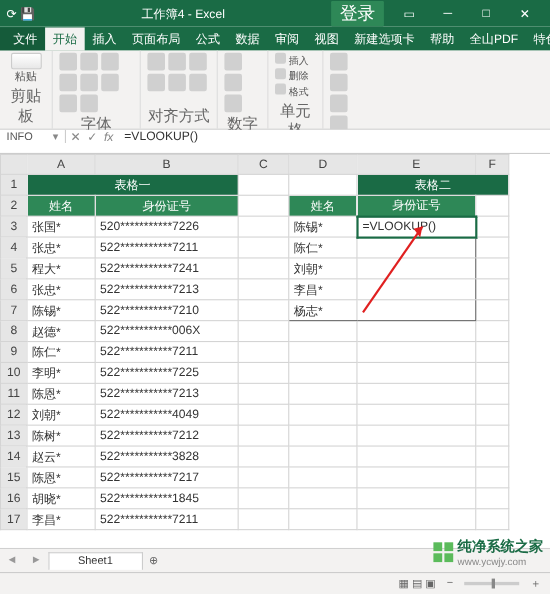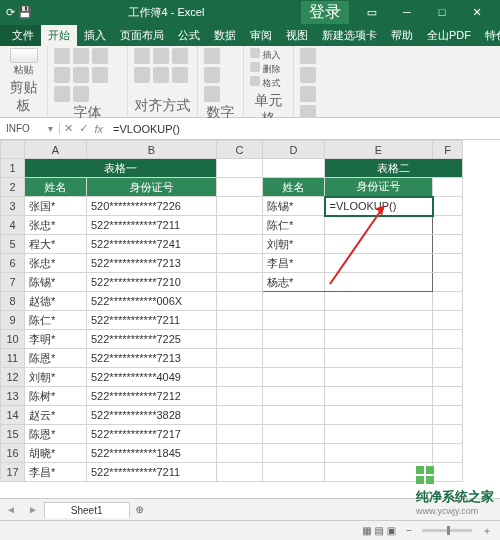--- a/index.html
+++ b/index.html
@@ -13,42 +13,42 @@
   .tabs { background: #1a6b45; color: #fff; height: 22px; display: flex; align-items: flex-end; font-size: 11px; }
   .tabs .tab { padding: 3px 7px; cursor: pointer; white-space: nowrap; }
   .tabs .tab.active { background: #f3f2f1; color: #1a6b45; }
   .tabs .tab.file { background: #155b3a; padding-left: 12px; }
   .ribbon { background: #f3f2f1; height: 72px; display: flex; border-bottom: 1px solid #ccc; font-size: 10px; color: #555; }
   .ribbon-group { border-right: 1px solid #ddd; padding: 2px 6px; display: flex; flex-direction: column; justify-content: space-between; align-items: center; }
   .ribbon-group .label { font-size: 14px; color: #666; text-align: center; margin-top: 2px; }
   .ribbon-btns { display: flex; gap: 3px; flex-wrap: wrap; align-items: flex-start; }
   .ribbon-ico { width: 16px; height: 16px; background: #d0d0d0; display: inline-block; border-radius: 2px; }
   .clipboard-big { width: 28px; height: 34px; background: linear-gradient(#fff,#e8e8e8); border: 1px solid #ccc; border-radius: 2px; }
-  .namebox-row { height: 22px; display: flex; align-items: center; border-bottom: 1px solid #ccc; background: #fff; }
+  .namebox-row { height: 22px; display: flex; align-items: flex-start; border-bottom: 1px solid #ccc; background: #fff; }
   .namebox { width: 60px; border-right: 1px solid #ccc; padding: 0 6px; font-size: 10px; color: #555; display:flex; align-items:center; justify-content:space-between;}
   .namebox .dd { color:#888; }
   .fx-btns { display: flex; align-items: center; padding: 0 4px; gap: 6px; color: #888; }
   .formula-input { flex: 1; padding: 0 6px; font-size: 11px; color: #333; }
   .grid-wrap { flex: 1; overflow: auto; position: relative; background: #fff; }
   table.grid { border-collapse: collapse; table-layout: fixed; }
   .grid th, .grid td { border: 1px solid #d4d4d4; height: 19px; font-size: 11px; padding: 0 4px; white-space: nowrap; overflow: hidden; }
   .grid th { background: #e6e6e6; font-weight: normal; text-align: center; color: #444; }
   .grid th.rowhdr { width: 24px; background: #e6e6e6; text-align: center; }
   .grid th.colhdr { height: 18px; }
   .hdr-green { background: #1a6b45 !important; color: #fff; text-align: center; }
   .subhdr-green { background: #2e8857 !important; color: #fff; text-align: center; }
   .data-cell { text-align: left; }
   .id-cell { text-align: left; }
   .cell-selected { border: 2px solid #1a6b45 !important; position: relative; }
   .sheet-tabs { height: 22px; background: #f3f2f1; border-top: 1px solid #ccc; display: flex; align-items: center; font-size: 10px; }
   .sheet-tabs .nav { padding: 0 6px; color: #999; cursor:pointer;}
   .sheet-tab { background: #fff; border: 1px solid #ccc; border-bottom: none; padding: 2px 26px; cursor: pointer; }
   .sheet-add { padding: 0 6px; color: #666; cursor:pointer;}
   .statusbar { height: 20px; background: #f3f2f1; border-top: 1px solid #ccc; display: flex; align-items: center; font-size: 10px; color: #666; padding: 0 8px; justify-content: flex-end; gap: 10px;}
-  .watermark { position: absolute; right: 6px; bottom: 24px; display: flex; align-items: flex-start; gap: 4px; font-size: 13px; color: #1a6b45; font-weight: bold; pointer-events: none; flex-direction: column; }
+  .watermark { position: absolute; right: 6px; bottom: 24px; display: flex; align-items: center; gap: 4px; font-size: 13px; color: #1a6b45; font-weight: bold; pointer-events: none; }
   .watermark .logo { width: 18px; height: 18px; display: grid; grid-template: 1fr 1fr / 1fr 1fr; gap: 2px; }
   .watermark .logo span { background: #5bbb5b; }
   .watermark .url { font-size: 9px; color: #888; font-weight: normal; }
   .red-arrow { position: absolute; pointer-events: none; }
   col.cA { width: 62px; } col.cB { width: 130px; } col.cC { width: 46px; }
   col.cD { width: 62px; } col.cE { width: 108px; } col.cF { width: 30px; }
 </style>
 </head>
 <body>
 

